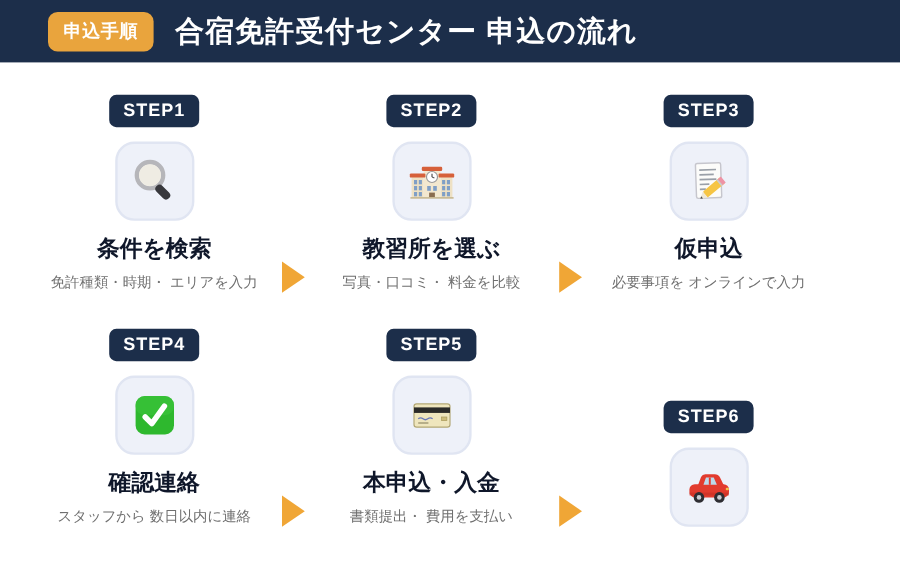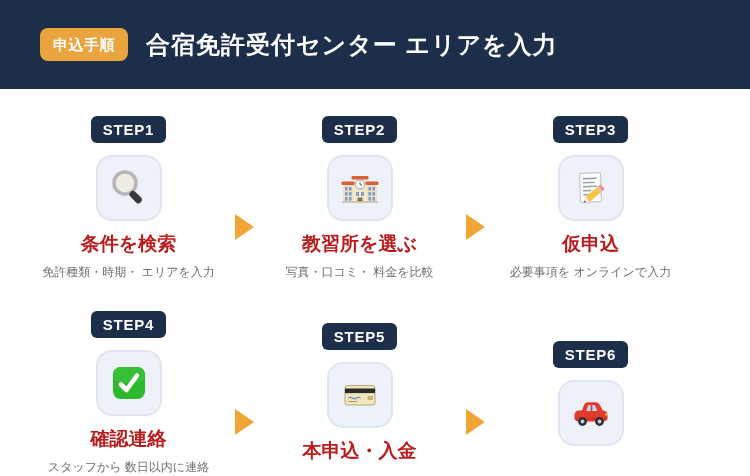--- a/index.html
+++ b/index.html
@@ -8,21 +8,21 @@
     background: #ffffff;
     font-family: "Liberation Sans", sans-serif;
   }
   body {
     width: 750px;
     height: 476px;
     overflow: hidden;
   }
   
   .header {
-    height: 89px;
+    height: 52px;
     background: #1c2e4a;
     display: flex;
     align-items: center;
     padding-left: 40px;
     box-sizing: border-box;
   }
   .header-badge {
     background: #e9a43d;
     color: #ffffff;
     font-weight: bold;
@@ -36,21 +36,21 @@
     color: #ffffff;
     font-weight: bold;
     font-size: 24px;
     margin-left: 18px;
     letter-spacing: 1px;
   }
   
   .row {
     display: flex;
     justify-content: center;
-    align-items: center;
+    align-items: flex-end;
     padding-right: 31px;
   }
   .row1 { margin-top: 27px; }
   .row2 { margin-top: 30px; }
   .step {
     width: 211px;
     text-align: center;
   }
   .step-badge {
     display: inline-block;
@@ -72,21 +72,21 @@
     border-radius: 16px;
     display: flex;
     align-items: center;
     justify-content: center;
     box-sizing: border-box;
   }
   .step-title {
     margin-top: 10px;
     font-size: 19px;
     font-weight: bold;
-    color: #b91c1c;
+    color: #0f172a;
   }
   .step-desc {
     margin-top: 7px;
     font-size: 12px;
     color: #6f6f6f;
   }
   .arrow-cell {
     width: 20px;
     margin-top: 56px;
     display: flex;
@@ -99,21 +99,21 @@
     border-top: 13px solid transparent;
     border-bottom: 13px solid transparent;
   }
   .tile svg { display: block; }
 </style>
 </head>
 <body>
 
 <div class="header">
   <span class="header-badge">申込手順</span>
-  <span class="header-title">合宿免許受付センター エリアを入力</span>
+  <span class="header-title">合宿免許受付センター 申込の流れ</span>
 </div>
 
 <div class="row row1">
 
   <div class="step">
     <span class="step-badge">STEP1</span>
     <div class="tile">
       <span>
         <svg width="40" height="40" viewBox="0 0 40 40">
           <circle cx="16" cy="15" r="11" fill="#f3f0e9" stroke="#b6b6ba" stroke-width="3.6"></circle>
@@ -228,20 +228,21 @@
         <svg width="40" height="40" viewBox="0 0 40 40">
           <rect x="5" y="10.5" width="30" height="19.5" rx="2.2" fill="#efe6bd" stroke="#b3a877" stroke-width="1"></rect>
           <rect x="5" y="13.5" width="30" height="4.6" fill="#2b2b28"></rect>
           <path d="M8.5 23 q2 -1.6 4 0 t4 0 t4 0" fill="none" stroke="#6a79b8" stroke-width="1.1"></path>
           <rect x="28" y="21.5" width="4.4" height="3" fill="#cdbd7a" stroke="#a99a5c" stroke-width="0.6"></rect>
           <line x1="8.5" y1="26.5" x2="17" y2="26.5" stroke="#a59c78" stroke-width="1.1"></line>
         </svg>
       </span>
     </div>
     <div class="step-title">本申込・入金</div>
+    <div class="step-desc">書類提出・ 費用を支払い</div>
   </div>
 
   <div class="arrow-cell">
       <div class="arrow"></div>
     </div>
 
   <div class="step">
     <span class="step-badge">STEP6</span>
     <div class="tile">
       <span>

